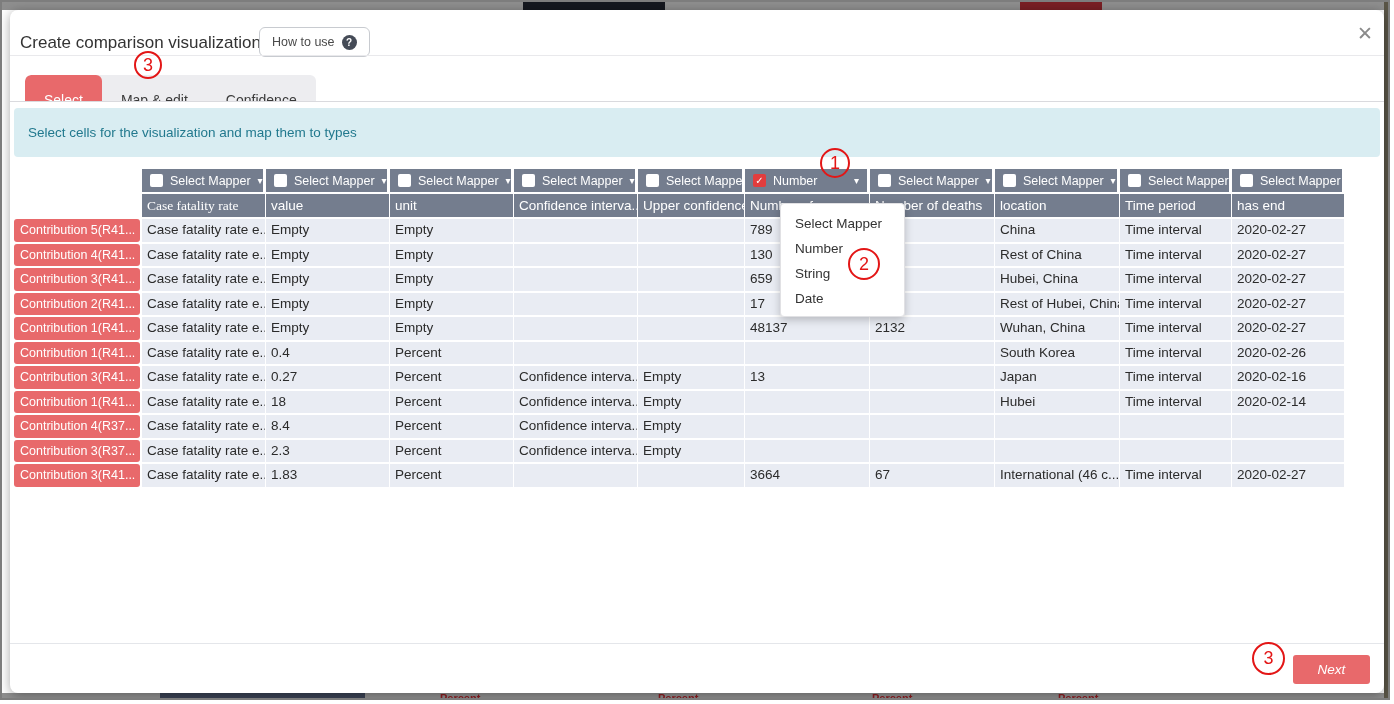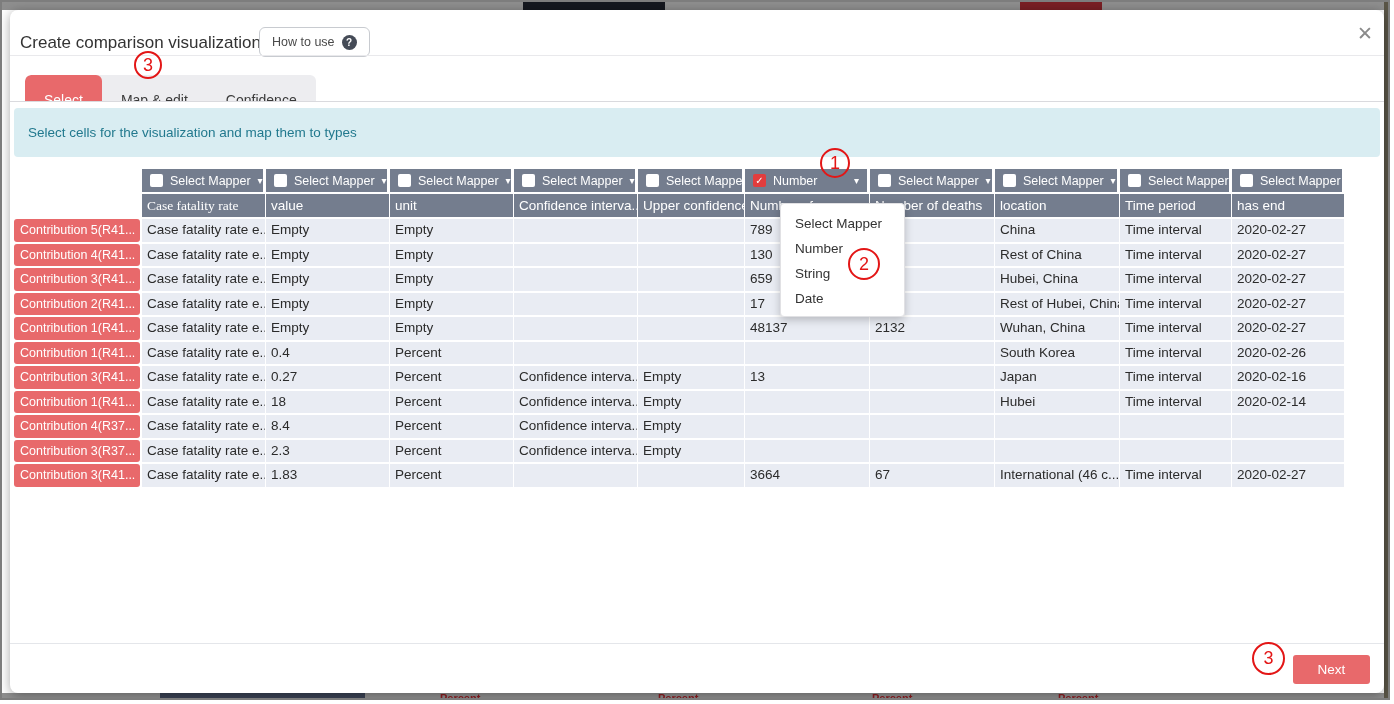--- a/index.html
+++ b/index.html
@@ -135,21 +135,21 @@
   .anno {
     position: absolute; border: 2px solid var(--anno); border-radius: 50%;
     color: var(--anno); display: flex; align-items: center; justify-content: center;
     font-size: 18px; z-index: 30; background: transparent;
   }
 
   
   .next-btn {
     position: absolute; left: 1283px; top: 645px; width: 77px; height: 29px;
     background: var(--accent); color: #ffffff; border: none; border-radius: 3px;
-    font-size: 13.5px; font-family: "Liberation Sans", sans-serif; cursor: pointer;
+    font-size: 13.5px; font-family: "Liberation Sans", sans-serif; cursor: pointer; font-style: italic;
   }
 </style>
 </head>
 <body>
 
 <div class="frame">
 
   <div class="bg-strip bg-top">
     <div class="seg seg-black"></div>
     <div class="seg seg-red"></div>

